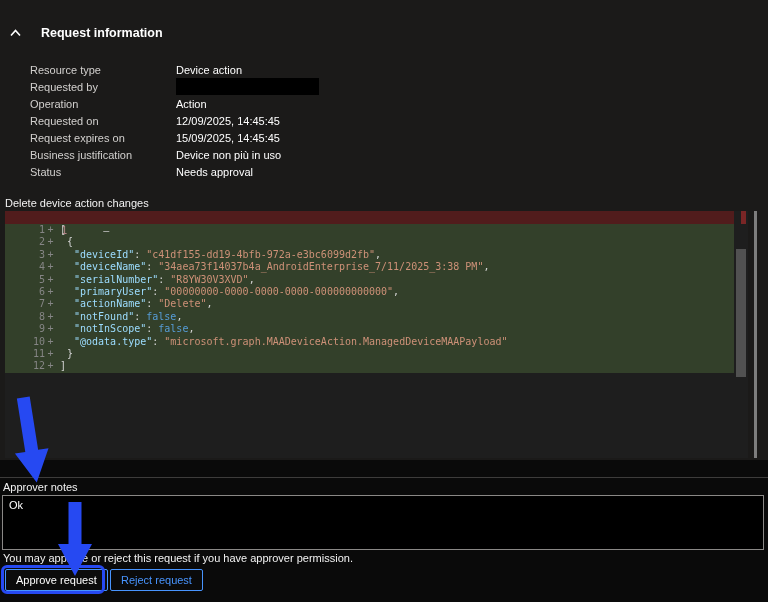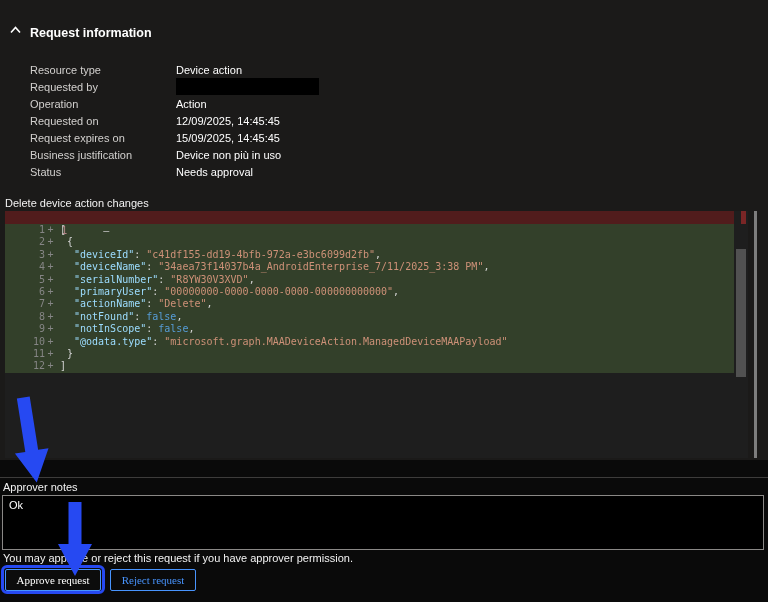--- a/index.html
+++ b/index.html
@@ -12,21 +12,21 @@
     --seg-punc:#d4d4d4;
   }
   *{box-sizing:border-box;margin:0;padding:0;}
   html,body{background:#000;}
   .screen{
     position:relative;width:768px;height:602px;overflow:hidden;
     background:#1b1a19;color:#fff;
     font-family:"Liberation Sans",sans-serif;
   }
   .instruction{position:absolute;left:5px;top:7px;font-size:11px;color:#ececec;}
-  .section-header{position:absolute;left:10px;top:26px;display:flex;align-items:flex-start;gap:9px;cursor:pointer;}
+  .section-header{position:absolute;left:10px;top:26px;display:flex;align-items:center;gap:20px;cursor:pointer;}
   .section-header .chev{width:11px;height:8px;display:block;}
   .section-title{font-size:12.5px;font-weight:700;color:#ffffff;}
 
   .fields{position:absolute;left:30px;top:61px;width:600px;}
   .field-row{display:flex;height:17px;align-items:center;}
   .field-label{width:146px;font-size:11px;color:#d2d0ce;}
   .field-value{font-size:11px;color:#ffffff;}
   .field-value.redacted{width:143px;height:17px;background:#000000;}
 
   .diff-title{position:absolute;left:5px;top:197px;font-size:11px;color:#f3f3f3;}
@@ -54,21 +54,21 @@
   .bottom-panel{position:absolute;left:0;top:460px;width:768px;height:142px;background:#0a0a0a;}
   .divider{position:absolute;left:0;top:477px;width:768px;height:1px;background:#3d3c3b;}
   .notes-label{position:absolute;left:3px;top:481px;font-size:11px;color:#f3f3f3;}
   .notes-input{
     position:absolute;left:2px;top:495px;width:762px;height:55px;
     background:#000;border:1px solid #8a8886;color:#fff;
     font-family:"Liberation Sans",sans-serif;font-size:11px;padding:3px 6px;resize:none;outline:none;
   }
   .permission{position:absolute;left:3px;top:552px;font-size:11px;color:#f3f3f3;}
 
-  .btn{position:absolute;top:569px;height:22px;font-size:11px;font-family:Liberation Serif, serif;
+  .btn{position:absolute;top:569px;height:22px;font-size:11px;font-family:Liberation Sans, sans-serif;
     cursor:pointer;border-radius:2px;}
   .btn-approve{left:5px;min-width:96px;padding:0 10px;background:#0c0c0c;border:1px solid #4894fe;color:#ffffff;}
   .btn-reject{left:110px;min-width:86px;padding:0 10px;background:transparent;border:1px solid #4894fe;color:#4894fe;}
   .approve-outline{position:absolute;left:1px;top:565px;width:104px;height:29px;
     border:3px solid var(--anno);border-radius:6px;pointer-events:none;}
 
   .anno-arrows{position:absolute;left:0;top:0;width:768px;height:602px;pointer-events:none;}
 </style>
 </head>
 <body>

